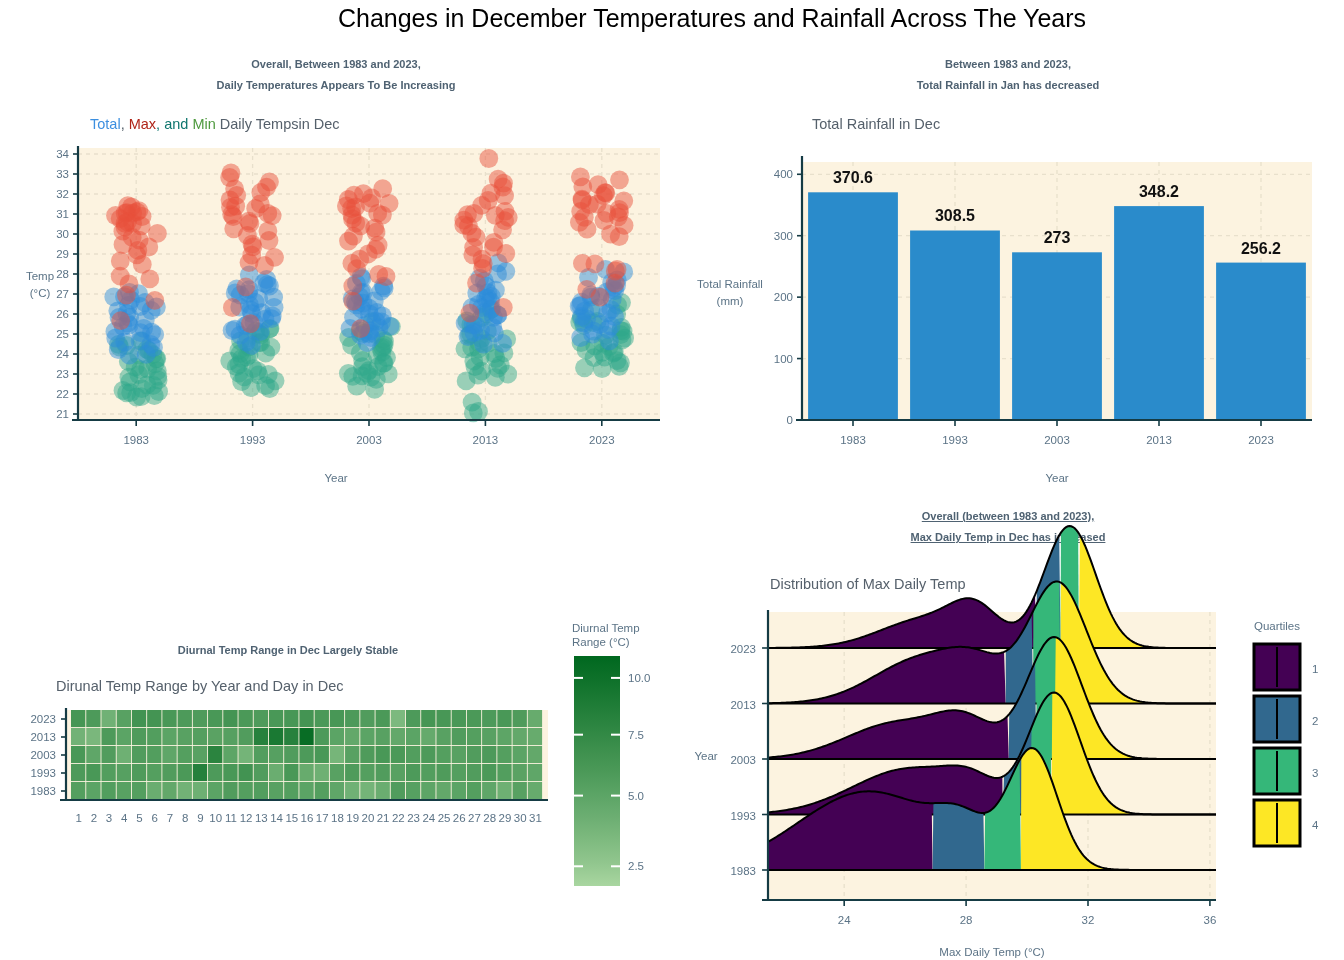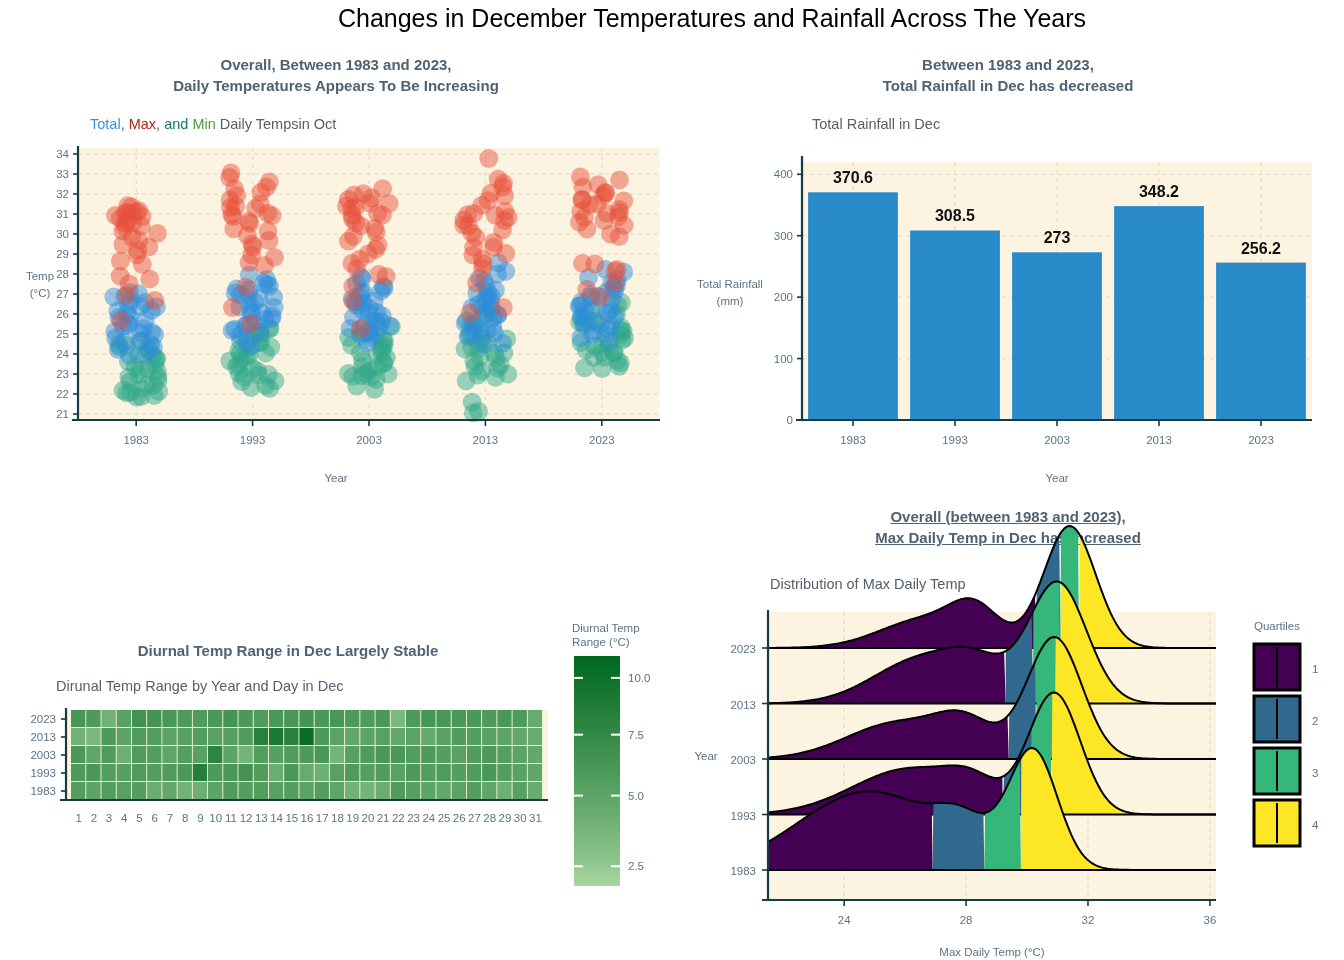--- a/index.html
+++ b/index.html
@@ -3,21 +3,21 @@
 <meta charset="utf-8">
 <style>
   html,body{margin:0;padding:0;background:#ffffff;}
   body{width:1344px;height:960px;position:relative;overflow:hidden;
        font-family:"Liberation Sans","DejaVu Sans",sans-serif;
        -webkit-font-smoothing:antialiased;}
   .abs{position:absolute;}
   #dash-title{left:0;top:4px;width:1344px;text-align:center;font-size:25px;
        font-weight:400;color:#000;letter-spacing:0px;padding-left:40px;}
   .panel{position:absolute;}
-  .p-title{font-size:15px;font-weight:bold;color:#4F6272;text-align:center;
+  .p-title{font-size:11px;font-weight:bold;color:#4F6272;text-align:center;
        line-height:21px;white-space:pre-line;}
   .p-sub{font-size:14.5px;color:#4F6272;}
   .axis-txt{font-size:11.5px;fill:#5B7386;}
   .axis-lab{font-size:11.5px;fill:#5B7386;}
   .plotbg{fill:#FCF3E0;}
   .axline{stroke:#153B44;stroke-width:2.2;fill:none;}
   .tick{stroke:#153B44;stroke-width:1.6;}
   .grid{stroke:#E8E0CC;stroke-width:1.3;stroke-dasharray:4 4;}
   .barlab{font-size:16px;font-weight:bold;fill:#111;}
   svg{display:block;overflow:visible;}
@@ -25,21 +25,21 @@
 </style>
 </head>
 <body>
 
 <div class="abs" id="dash-title">Changes in December Temperatures and Rainfall Across The Years</div>
 
 <div class="panel" style="left:0;top:54px;width:672px;height:440px;">
   <div class="p-title abs" style="left:0;top:0;width:672px;">Overall, Between 1983 and 2023,
 Daily Temperatures Appears To Be Increasing</div>
   <div class="abs p-sub" style="left:90px;top:62px;">
-    <span style="color:#3C8FE0;">Total</span><span style="color:#55606B;">, </span><span style="color:#B02418;">Max</span><span style="color:#0f766e;">, and </span><span style="color:#4E9A3E;">Min</span><span style="color:#55606B;"> Daily Tempsin Oct</span>
+    <span style="color:#3C8FE0;">Total</span><span style="color:#55606B;">, </span><span style="color:#B02418;">Max</span><span style="color:#0f766e;">, and </span><span style="color:#4E9A3E;">Min</span><span style="color:#55606B;"> Daily Tempsin Dec</span>
   </div>
   <svg id="svg-scatter" class="abs" style="left:0;top:86px;" width="672" height="354">
       <rect x="78" y="8" width="582" height="272" class="plotbg"></rect>
       <line x1="78" x2="660" y1="274" y2="274" class="grid"></line>
       <line x1="78" x2="660" y1="253.99999999999997" y2="253.99999999999997" class="grid"></line>
       <line x1="78" x2="660" y1="234" y2="234" class="grid"></line>
       <line x1="78" x2="660" y1="213.99999999999997" y2="213.99999999999997" class="grid"></line>
       <line x1="78" x2="660" y1="193.99999999999997" y2="193.99999999999997" class="grid"></line>
       <line x1="78" x2="660" y1="173.99999999999997" y2="173.99999999999997" class="grid"></line>
       <line x1="78" x2="660" y1="153.99999999999997" y2="153.99999999999997" class="grid"></line>
@@ -561,21 +561,21 @@
       <line x1="601.8000000000001" x2="601.8000000000001" y1="280" y2="286" class="tick"></line>
       <text x="601.8000000000001" y="304" class="axis-txt" text-anchor="middle">2023</text>
       <text x="336" y="342" class="axis-lab" text-anchor="middle">Year</text>
       <text x="40" y="140" class="axis-lab" text-anchor="middle">Temp</text>
       <text x="40" y="157" class="axis-lab" text-anchor="middle">(°C)</text>
     </svg>
 </div>
 
 <div class="panel" style="left:672px;top:54px;width:672px;height:440px;">
   <div class="p-title abs" style="left:0;top:0;width:672px;">Between 1983 and 2023,
-Total Rainfall in Dec has decreased</div>
+Total Rainfall in Jan has decreased</div>
   <div class="abs p-sub" style="left:140px;top:62px;color:#55606B;">Total Rainfall in Dec</div>
   <svg id="svg-bar" class="abs" style="left:0;top:86px;" width="672" height="354">
       <rect x="130" y="22" width="510" height="258" class="plotbg"></rect>
       <line x1="130" x2="640" y1="218.57142857142858" y2="218.57142857142858" class="grid"></line>
       <line x1="130" x2="640" y1="157.14285714285717" y2="157.14285714285717" class="grid"></line>
       <line x1="130" x2="640" y1="95.71428571428572" y2="95.71428571428572" class="grid"></line>
       <line x1="130" x2="640" y1="34.285714285714306" y2="34.285714285714306" class="grid"></line>
       <line x1="181" x2="181" y1="22" y2="280" class="grid"></line>
       <line x1="283" x2="283" y1="22" y2="280" class="grid"></line>
       <line x1="385" x2="385" y1="22" y2="280" class="grid"></line>

